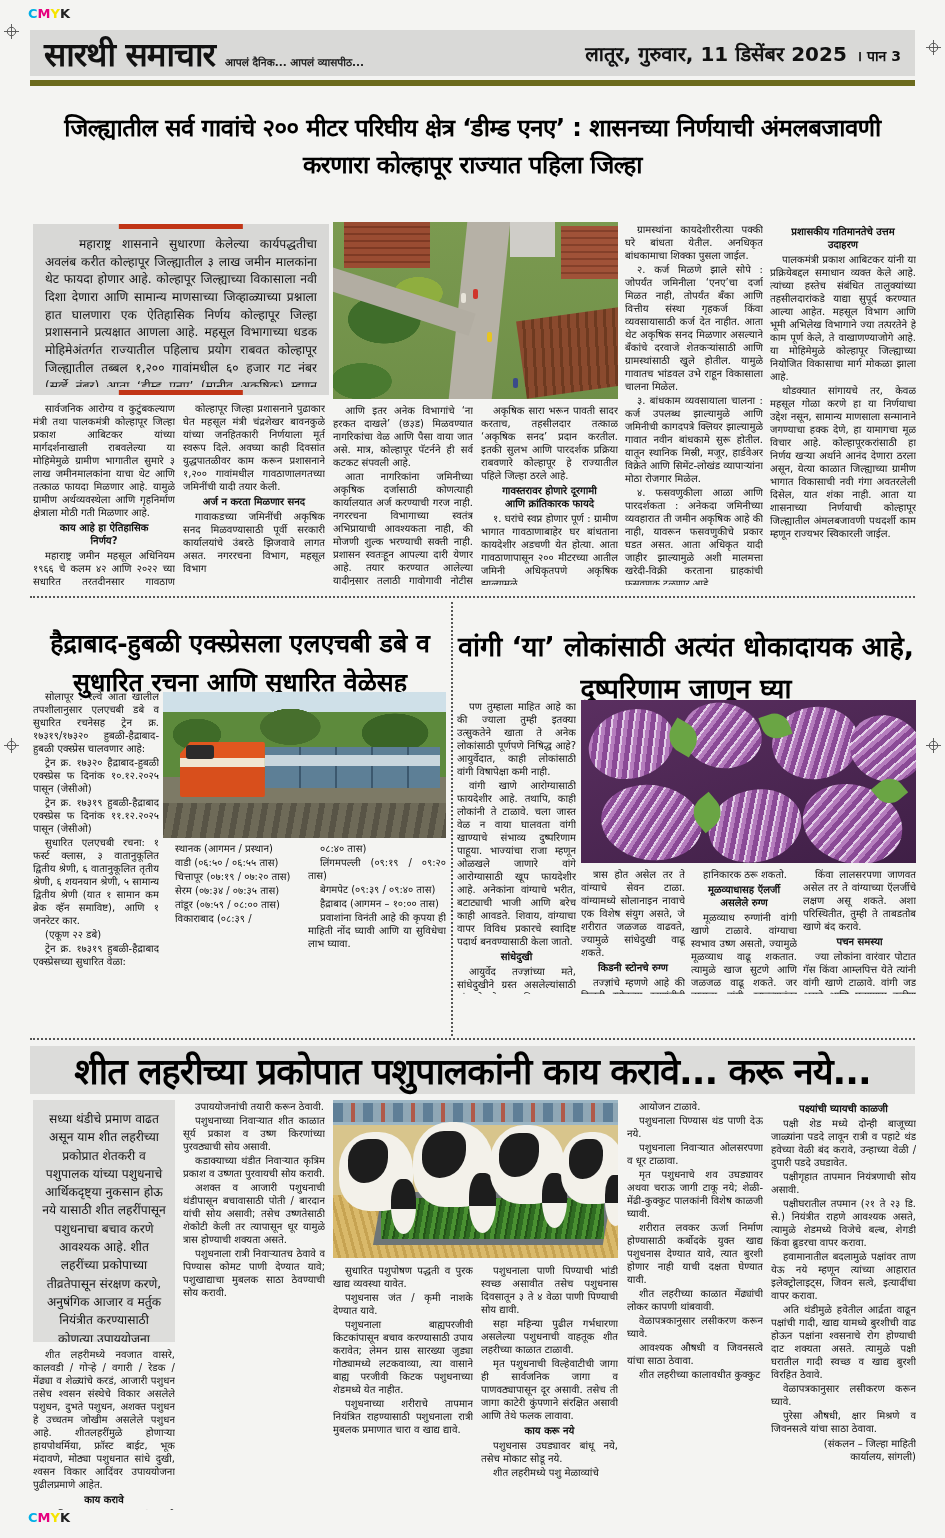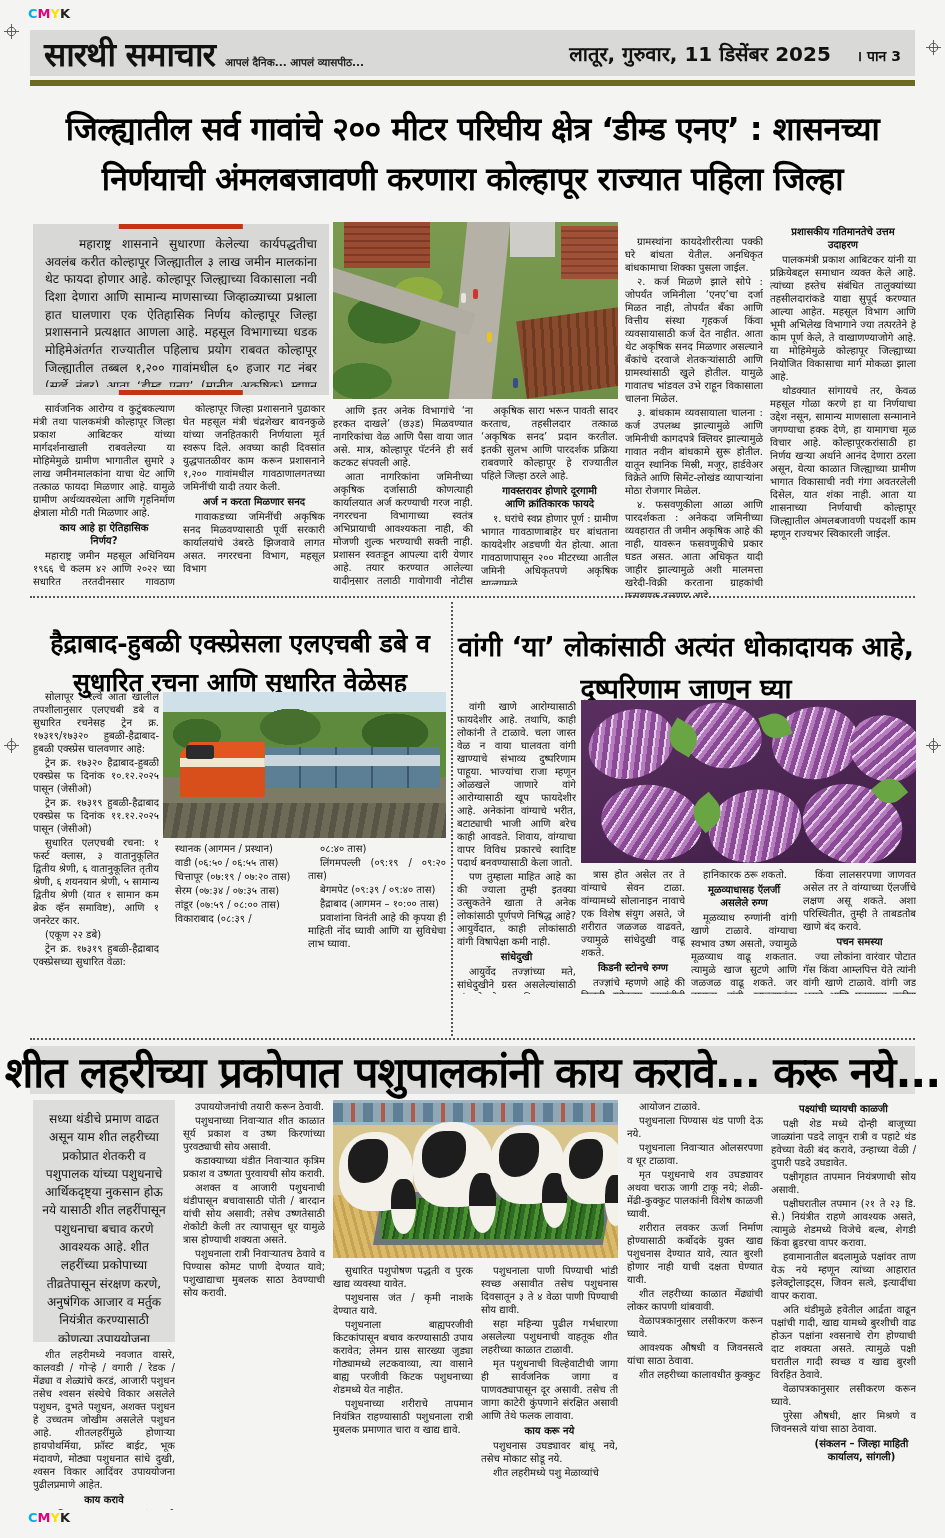--- a/index.html
+++ b/index.html
@@ -9,52 +9,52 @@
   .cmyk{font-size:13px;font-weight:bold;letter-spacing:0;}
   .cmyk .c{color:#00aee6;} .cmyk .m{color:#e6007e;} .cmyk .y{color:#f5e400;} .cmyk .k{color:#222;}
   .regmark{width:15px;height:15px;}
   #cmyk-top{left:28px;top:6px;} #cmyk-bot{left:28px;top:1510px;}
   #rm1{left:4px;top:24px;} #rm2{left:926px;top:40px;} #rm3{left:4px;top:738px;} #rm4{left:926px;top:738px;}
   
   #mh{left:30px;top:30px;width:885px;height:46px;background:#d9d9d7;display:flex;align-items:center;justify-content:space-between;padding:0 14px;box-sizing:border-box;}
   .mh-left{display:flex;align-items:baseline;gap:10px;}
   .mh-title{font-size:33px;font-weight:800;letter-spacing:-1px;}
   .mh-tag{font-size:10.5px;font-weight:bold;color:#222;}
-  .mh-right{display:flex;align-items:baseline;gap:26px;}
+  .mh-right{display:flex;align-items:baseline;gap:10px;}
   .mh-date{font-size:20px;font-weight:800;}
   .mh-page{font-size:14px;font-weight:bold;}
   #rule{left:30px;top:80px;width:885px;height:6px;background:#6b6a1d;}
   
   .headline{font-weight:800;text-align:center;color:#000;}
-  #a1-head{left:33px;top:84px;width:879px;height:126px;font-size:32px;line-height:1.55;letter-spacing:-0.5px;}
+  #a1-head{left:33px;top:94px;width:879px;height:126px;font-size:24px;line-height:1.55;letter-spacing:-0.5px;}
   #a2-head{left:30px;top:604px;width:420px;height:82px;font-size:25px;line-height:1.55;}
   #a3-head{left:456px;top:604px;width:460px;height:88px;font-size:27px;line-height:1.55;}
   #a4-band{left:30px;top:1046px;width:885px;height:48px;background:#dcdcda;display:flex;align-items:center;justify-content:center;}
-  #a4-band .headline{font-size:42px;letter-spacing:-1px;white-space:nowrap;}
+  #a4-band .headline{font-size:36px;letter-spacing:-1px;white-space:nowrap;}
   
   .hdots{border-top:2px dotted #555;height:0;}
   #sep1{left:30px;top:596px;width:885px;}
   #sep2{left:30px;top:1038px;width:885px;}
   #vsep{left:451px;top:602px;width:0;height:434px;border-left:2px dotted #555;}
   
   #a1-lead{left:33px;top:224px;width:296px;height:171px;background:#d8d8d6;box-sizing:border-box;padding:12px 12px 8px;}
   #a1-lead .bar{position:absolute;left:50%;transform:translateX(-50%);width:42%;height:5px;background:#c13516;}
   #a1-lead .bar.t{top:0;} #a1-lead .bar.b{bottom:0;}
   #a1-lead .lead-text{font-size:12.2px;line-height:1.45;text-align:justify;text-indent:34px;overflow:hidden;height:100%;}
   .intro-box{background:#dddddb;box-sizing:border-box;padding:10px 8px;font-size:12.2px;line-height:1.5;text-align:center;overflow:hidden;}
   
   .ncol{font-size:10px;line-height:1.3;text-align:justify;overflow:hidden;}
   .ncol .p{margin:0 0 1px 0;text-indent:12px;}
   .ncol .sub{font-weight:bold;text-align:center;text-indent:0;margin:2px 16px;}
-  .ncol .byline{font-weight:bold;text-align:center;text-indent:0;margin-top:2px;margin-left:36px;}
+  .ncol .byline{font-weight:normal;text-align:right;text-indent:0;margin-top:2px;margin-left:36px;}
   #a1c1{left:33px;top:402px;width:142px;height:183px;}
   #a1c2{left:183px;top:402px;width:142px;height:183px;}
   #a1c3{left:333px;top:404px;width:140px;height:181px;}
   #a1c4{left:481px;top:404px;width:137px;height:181px;}
-  #a1c5{left:625px;top:223px;width:138px;height:362px;margin-top:12px;}
+  #a1c5{left:625px;top:223px;width:138px;height:362px;}
   #a1c6{left:770px;top:223px;width:146px;height:362px;}
   #a2-body{left:33px;top:690px;width:126px;height:300px;}
   #a2-schedA{left:163px;top:842px;width:140px;height:152px;}
   #a2-schedB{left:308px;top:842px;width:138px;height:152px;}
   #a3-colA{left:457px;top:700px;width:119px;height:294px;}
   #a3-colB{left:581px;top:868px;width:104px;height:126px;}
   #a3-colC{left:691px;top:868px;width:106px;height:126px;}
   #a3-colD{left:803px;top:868px;width:113px;height:126px;}
   #a4c1{left:33px;top:1100px;width:142px;height:410px;}
   #a4c1 .intro-box{margin-bottom:6px;height:242px;}
@@ -235,22 +235,22 @@
   <p class="p">लिंगमपल्ली (०९:१९ / ०९:२० तास)</p>
   <p class="p">बेगमपेट (०९:३९ / ०९:४० तास)</p>
   <p class="p">हैद्राबाद (आगमन – १०:०० तास)</p>
   <p class="p">प्रवाशांना विनंती आहे की कृपया ही माहिती नोंद घ्यावी आणि या सुविधेचा लाभ घ्यावा.</p>
 </div>
 
 <div class="abs" id="vsep"></div>
 
 <h2 class="abs headline" id="a3-head">वांगी ‘या’ लोकांसाठी अत्यंत धोकादायक आहे, दुष्परिणाम जाणून घ्या</h2>
 <div class="abs ncol" id="a3-colA">
+  <p class="p">पण तुम्हाला माहित आहे का की ज्याला तुम्ही इतक्या उत्सुकतेने खाता ते अनेक लोकांसाठी पूर्णपणे निषिद्ध आहे? आयुर्वेदात, काही लोकांसाठी वांगी विषापेक्षा कमी नाही.</p>
   <p class="p">वांगी खाणे आरोग्यासाठी फायदेशीर आहे. तथापि, काही लोकांनी ते टाळावे. चला जास्त वेळ न वाया घालवता वांगी खाण्याचे संभाव्य दुष्परिणाम पाहूया. भाज्यांचा राजा म्हणून ओळखले जाणारे वांगे आरोग्यासाठी खूप फायदेशीर आहे. अनेकांना वांग्याचे भरीत, बटाट्याची भाजी आणि बरेच काही आवडते. शिवाय, वांग्याचा वापर विविध प्रकारचे स्वादिष्ट पदार्थ बनवण्यासाठी केला जातो.</p>
-  <p class="p">पण तुम्हाला माहित आहे का की ज्याला तुम्ही इतक्या उत्सुकतेने खाता ते अनेक लोकांसाठी पूर्णपणे निषिद्ध आहे? आयुर्वेदात, काही लोकांसाठी वांगी विषापेक्षा कमी नाही.</p>
   <p class="sub">सांधेदुखी</p>
   <p class="p">आयुर्वेद तज्ज्ञांच्या मते, सांधेदुखीने ग्रस्त असलेल्यांसाठी वांग्याचे सेवन हानिकारक असू शकते. जर तुम्हाला सांधेदुखीचा</p>
 </div>
 <div class="abs" id="pe">
   <div class="egg"></div>
   <div class="egg"></div>
   <div class="egg"></div>
   <div class="egg"></div>
   <div class="egg"></div>
   <div class="egg"></div>

